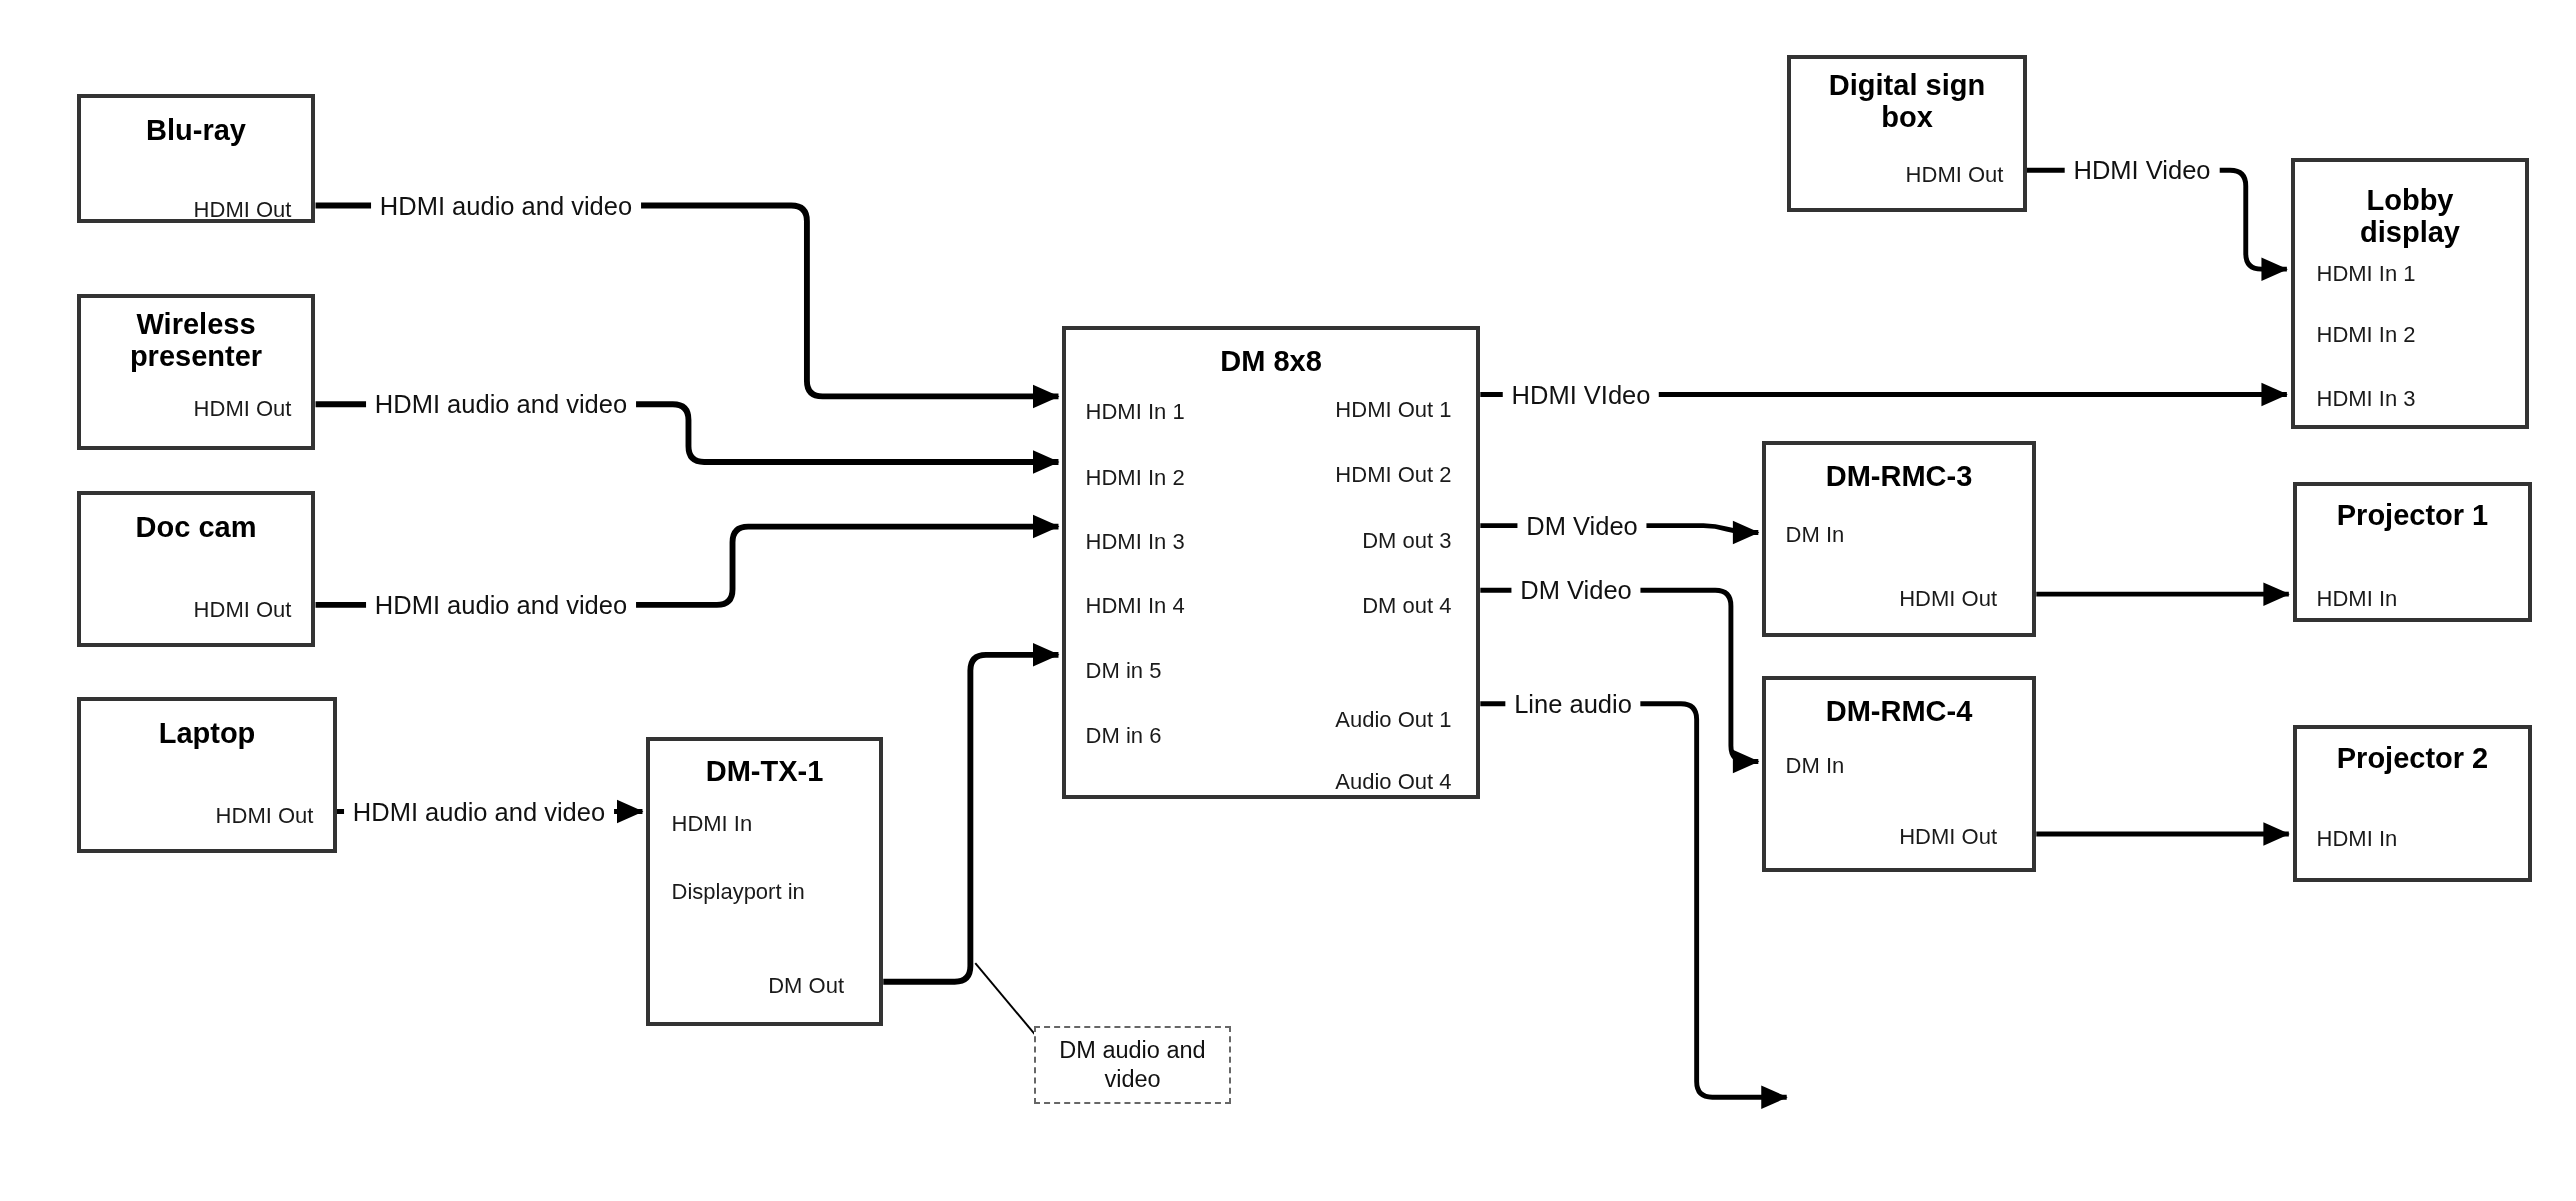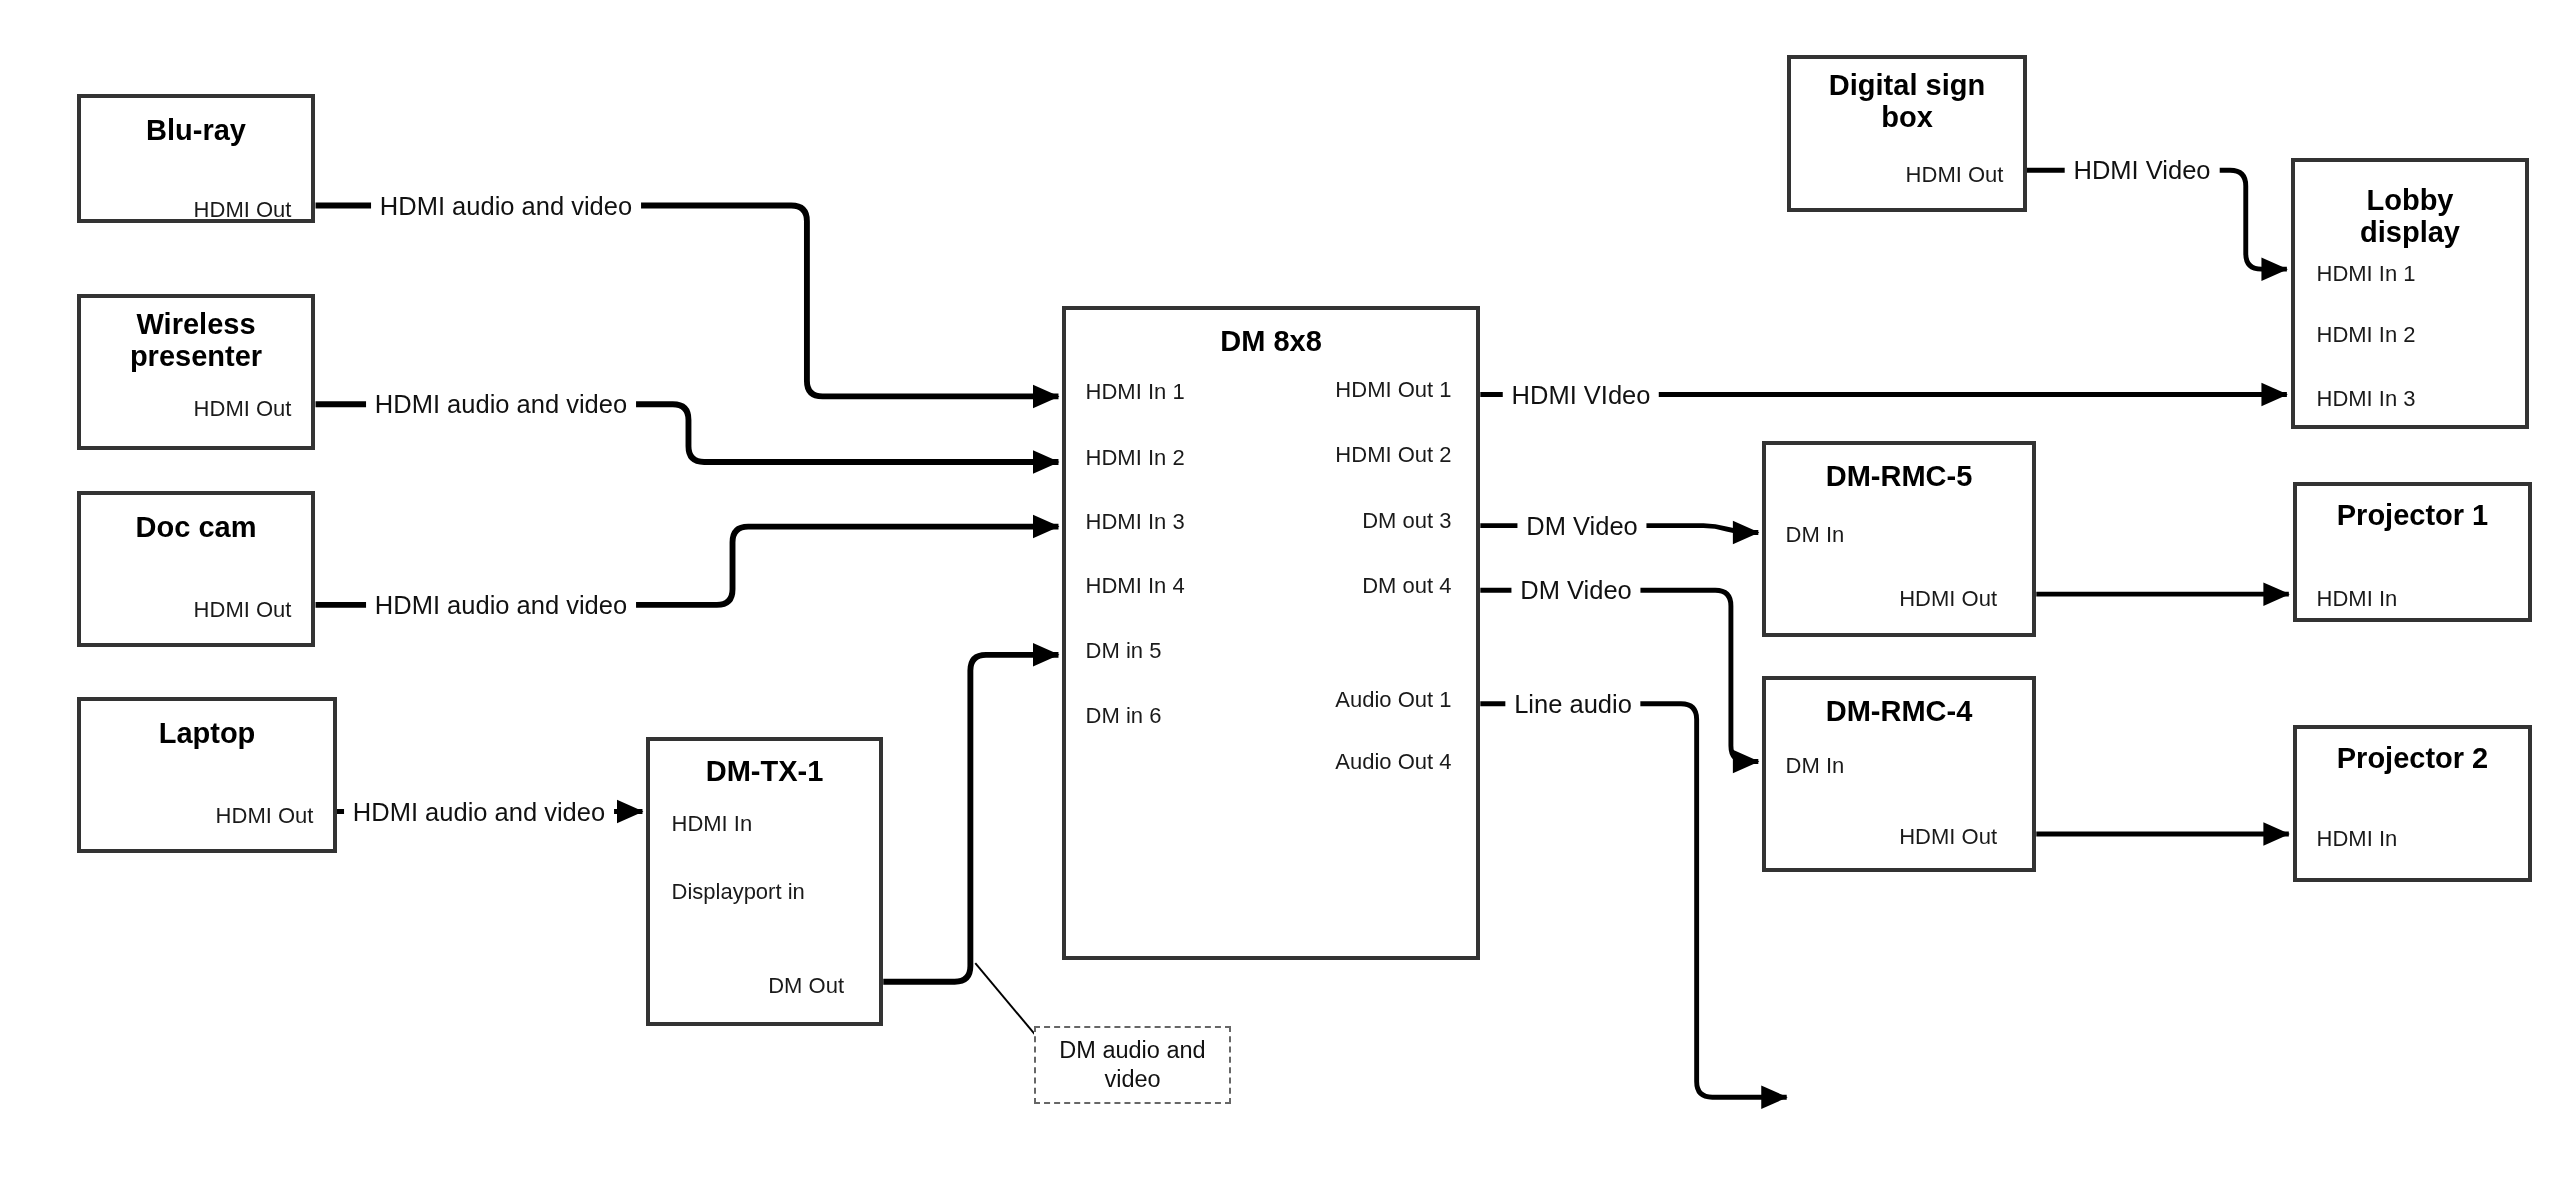--- a/index.html
+++ b/index.html
@@ -104,21 +104,21 @@
     <div class="port pr" style="top:115px">HDMI Out</div>
   </div>
 
   <div class="node" style="left:646px;top:737px;width:237px;height:289px">
     <div class="title" style="top:31px"><span class="tw">DM-TX-1</span></div>
     <div class="port pl" style="top:83px">HDMI In</div>
     <div class="port pl" style="top:151px">Displayport in</div>
     <div class="port pr" style="top:245px;right:35px">DM Out</div>
   </div>
 
-  <div class="node" style="left:1062px;top:306px;width:418px;height:654px">
+  <div class="node" style="left:1062px;top:326px;width:418px;height:473px">
     <div class="title" style="top:32px"><span class="tw">DM 8x8</span></div>
     <div class="port pl" style="top:82px;left:19.6px">HDMI In 1</div>
     <div class="port pl" style="top:148px;left:19.6px">HDMI In 2</div>
     <div class="port pl" style="top:212px;left:19.6px">HDMI In 3</div>
     <div class="port pl" style="top:276px;left:19.6px">HDMI In 4</div>
     <div class="port pl" style="top:341px;left:19.6px">DM in 5</div>
     <div class="port pl" style="top:406px;left:19.6px">DM in 6</div>
     <div class="port pr" style="top:80px;right:24.5px">HDMI Out 1</div>
     <div class="port pr" style="top:145px;right:24.5px">HDMI Out 2</div>
     <div class="port pr" style="top:211px;right:24.5px">DM out 3</div>
@@ -133,21 +133,21 @@
   </div>
 
   <div class="node" style="left:2291px;top:158px;width:238px;height:271px">
     <div class="title" style="top:55px"><span class="tw" style="max-width:147px">Lobby display</span></div>
     <div class="port pl" style="top:112px">HDMI In 1</div>
     <div class="port pl" style="top:173px">HDMI In 2</div>
     <div class="port pl" style="top:237px">HDMI In 3</div>
   </div>
 
   <div class="node" style="left:1762px;top:441px;width:274px;height:196px">
-    <div class="title" style="top:32px"><span class="tw">DM-RMC-5</span></div>
+    <div class="title" style="top:32px"><span class="tw">DM-RMC-3</span></div>
     <div class="port pl" style="top:90px;left:19.6px">DM In</div>
     <div class="port pr" style="top:154px;right:35px">HDMI Out</div>
   </div>
 
   <div class="node" style="left:2293px;top:482px;width:239px;height:140px">
     <div class="title" style="top:30px"><span class="tw">Projector 1</span></div>
     <div class="port pl" style="top:113px;left:19.6px">HDMI In</div>
   </div>
 
   <div class="node" style="left:1762px;top:676px;width:274px;height:196px">

